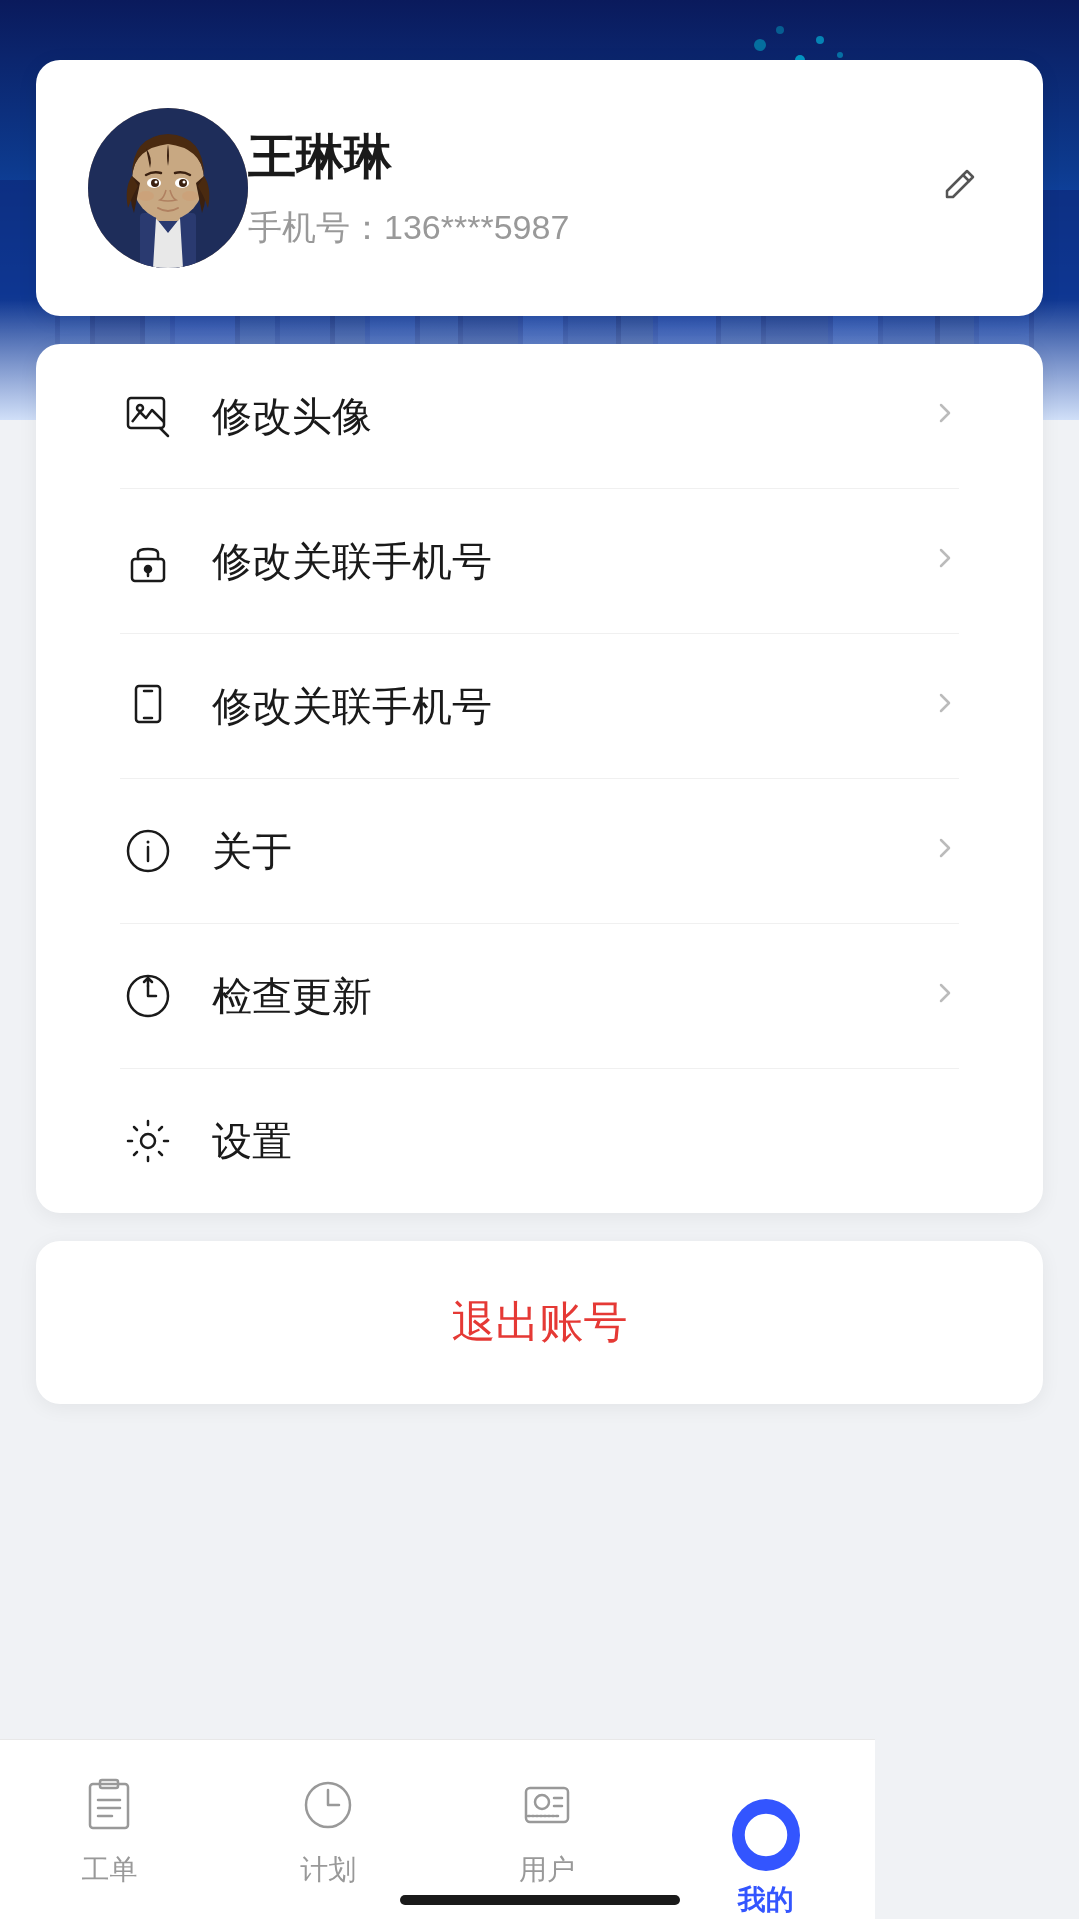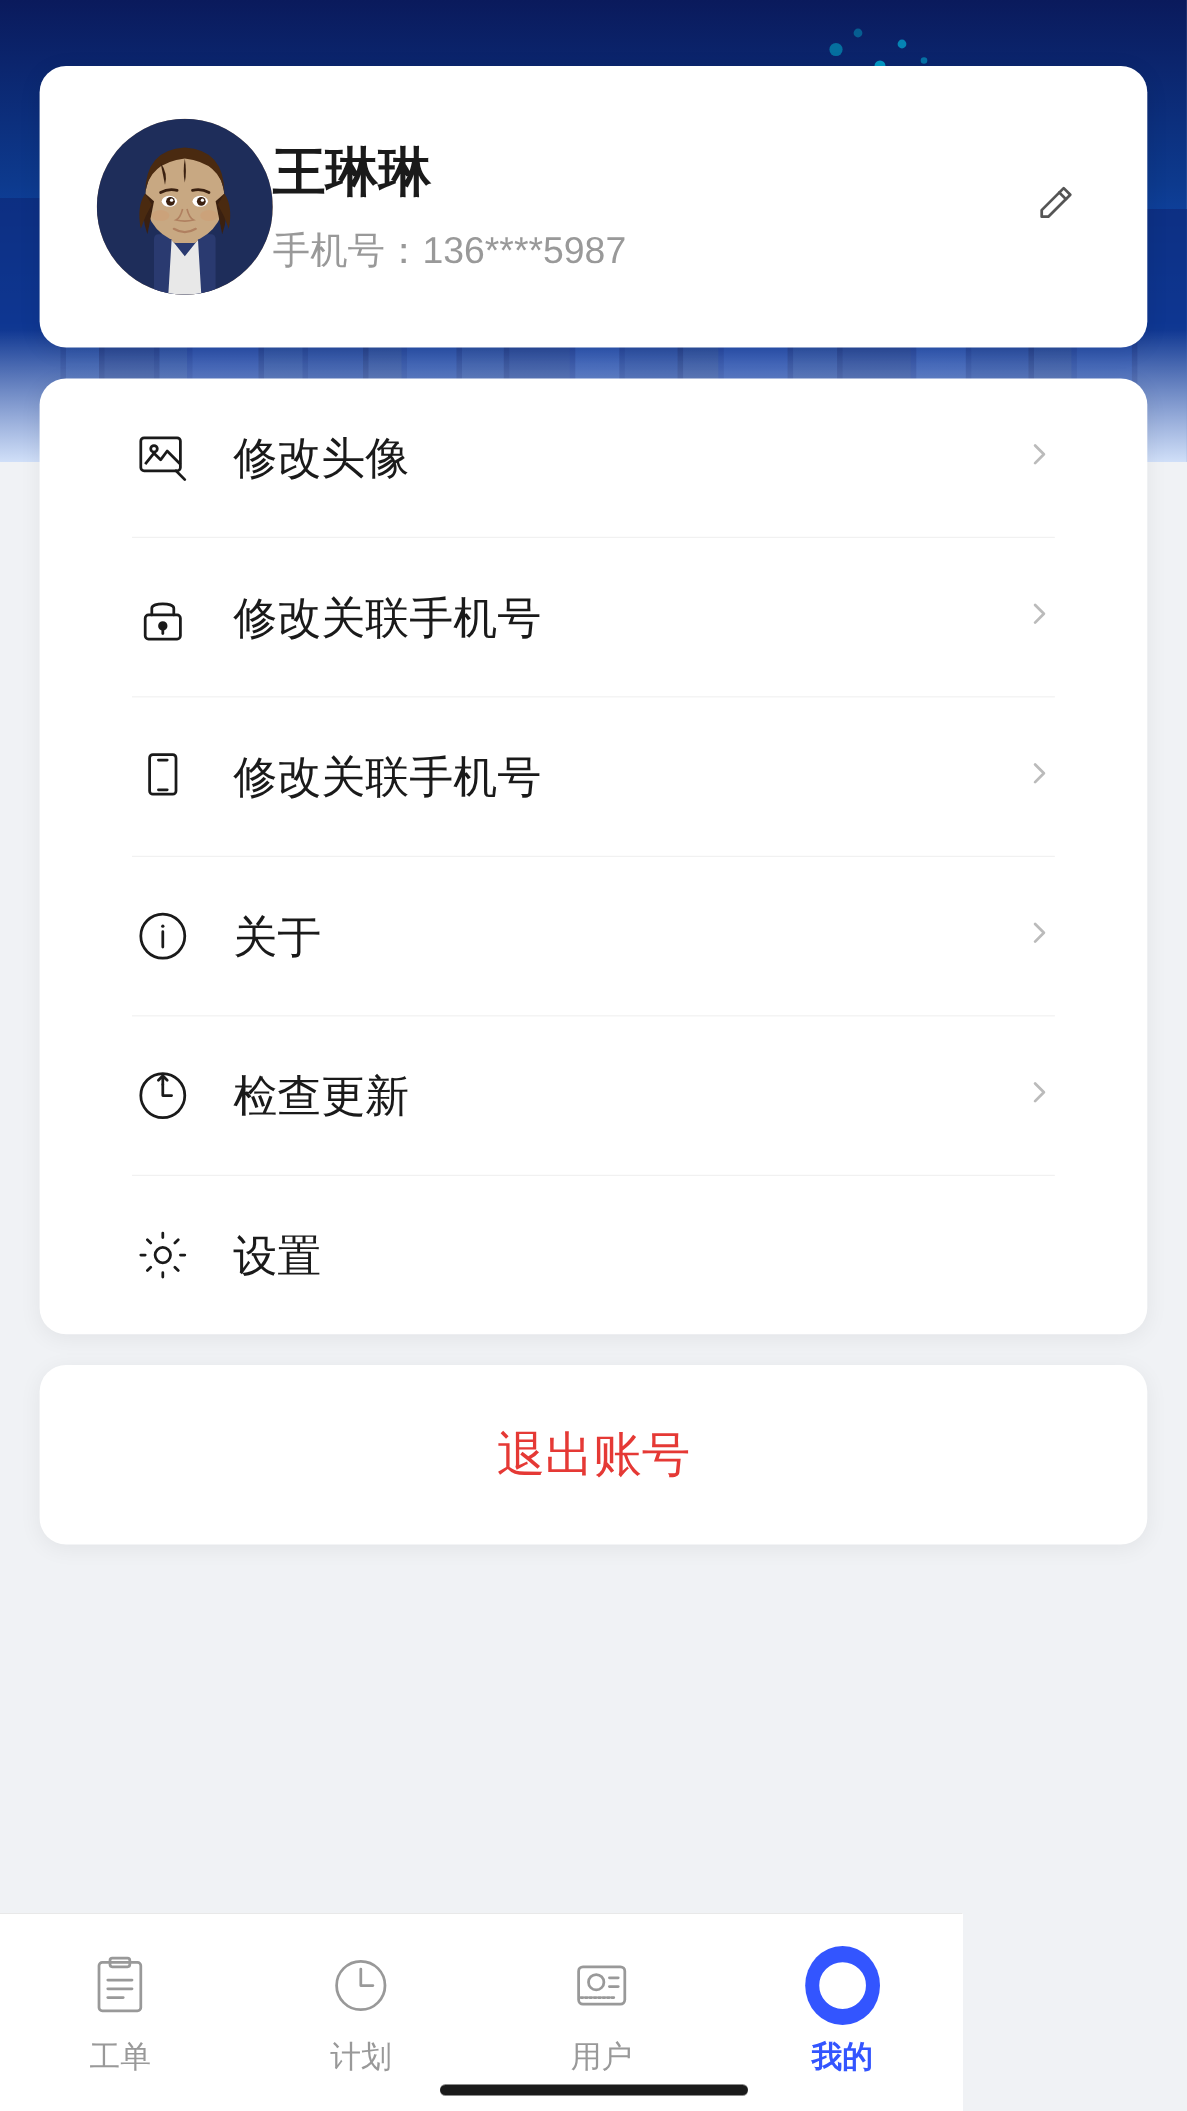--- a/index.html
+++ b/index.html
@@ -187,20 +187,21 @@
       flex-direction: column;
       align-items: center;
       justify-content: center;
       gap: 12px;
       cursor: pointer;
       color: #999;
     }
 
     .nav-item.active {
       color: #3355ff;
+      justify-content: flex-end;
     }
 
     .nav-item-icon {
       width: 68px;
       height: 68px;
       display: flex;
       align-items: center;
       justify-content: center;
     }
 

